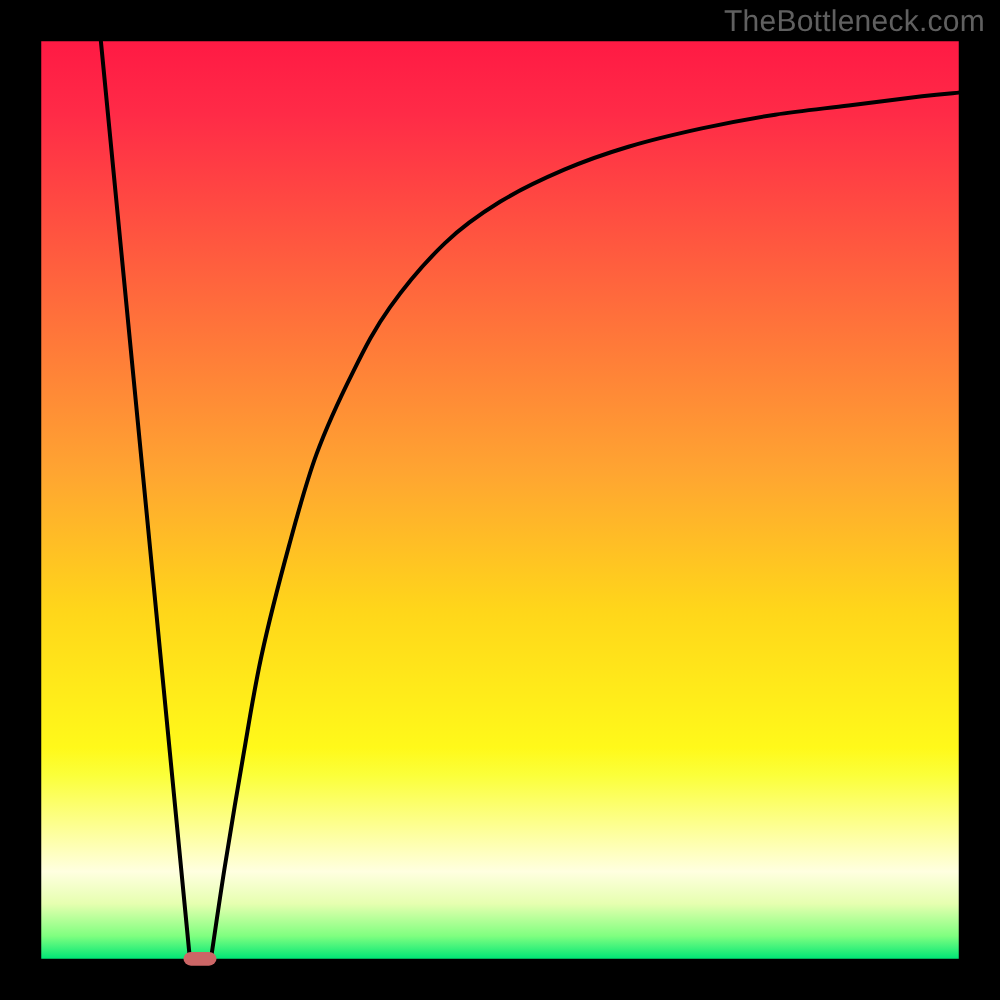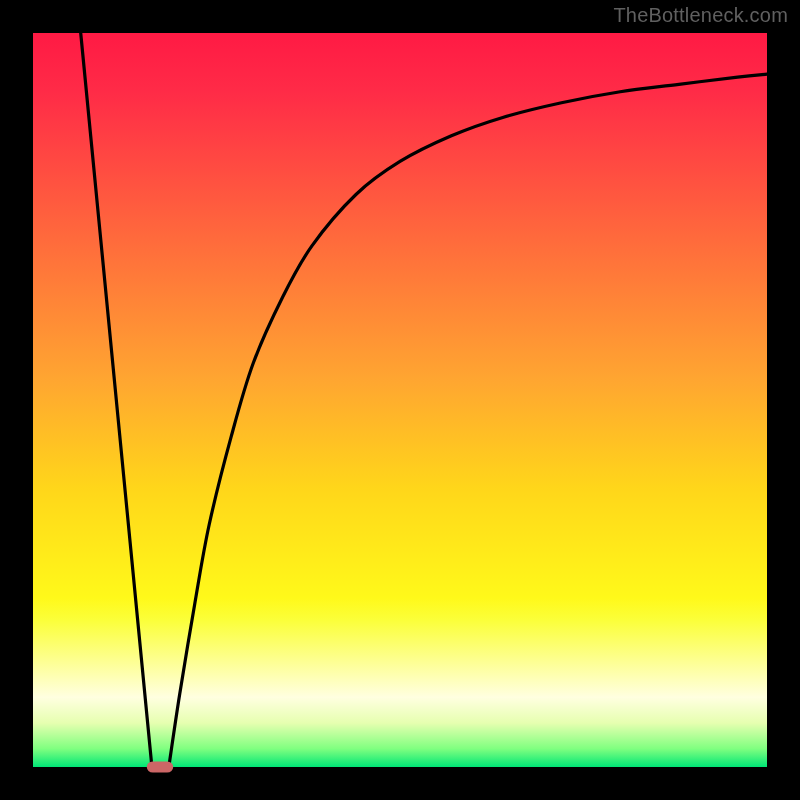--- a/index.html
+++ b/index.html
@@ -15,21 +15,21 @@
     position: relative;
     width: 800px;
     height: 800px;
     background: #000;
   }
   .watermark {
     position: absolute;
     top: 4px;
     right: 12px;
     color: #606060;
-    font-size: 20px;
+    font-size: 24px;
     font-weight: 500;
     letter-spacing: 0.2px;
     z-index: 10;
   }
   svg {
     display: block;
   }
 </style>
 </head>
 <body>

